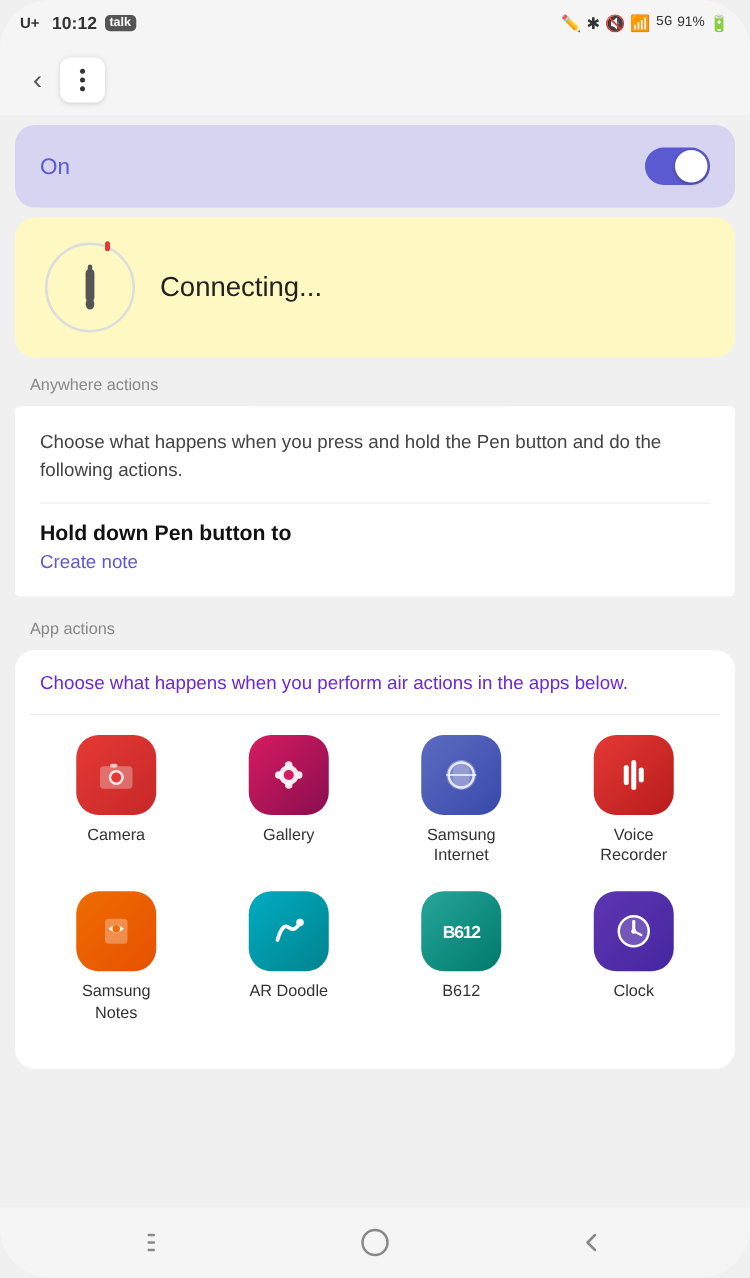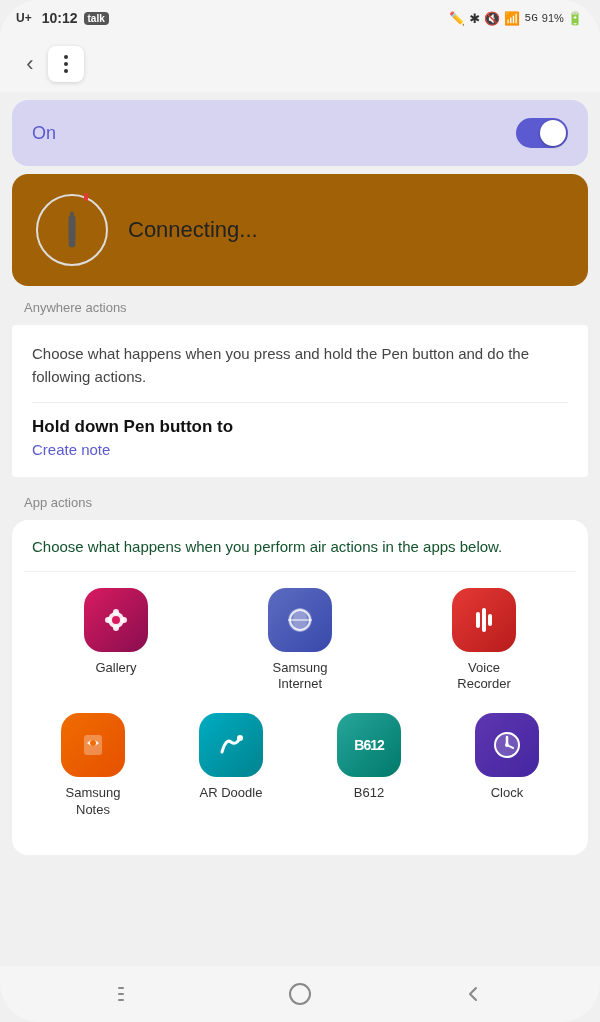--- a/index.html
+++ b/index.html
@@ -140,21 +140,21 @@
       background: white;
       border-radius: 50%;
       position: absolute;
       right: 2px;
       top: 2px;
       box-shadow: 0 1px 3px rgba(0,0,0,0.3);
     }
 
     
     .connecting-section {
-      background: #a16207;
+      background: #fef9c3;
       margin: 0 12px;
       border-radius: 16px;
       padding: 20px 24px;
       display: flex;
       align-items: center;
       gap: 20px;
     }
     .pen-icon-wrap {
       width: 72px;
       height: 72px;
@@ -220,21 +220,21 @@
 
     
     .app-grid {
       background: white;
       margin: 4px 12px;
       border-radius: 16px;
       padding: 16px 12px;
     }
     .app-grid-description {
       font-size: 15px;
-      color: #14532d;
+      color: #6d28d9;
       line-height: 1.5;
       margin-bottom: 12px;
       padding: 0 8px;
     }
     .apps-divider {
       height: 1px;
       background: #eee;
       margin-bottom: 16px;
     }
     .apps-row {
@@ -374,20 +374,31 @@
     </div>
 
     <div class="section-label">App actions</div>
 
     <div class="app-grid">
       <p class="app-grid-description">Choose what happens when you perform air actions in the apps below.</p>
       <div class="apps-divider"></div>
 
       <div class="apps-row">
 
+        <div class="app-item">
+          <div class="app-icon icon-camera">
+            <svg width="32" height="32" viewBox="0 0 32 32" fill="none">
+              <rect x="3" y="9" width="26" height="18" rx="3" fill="white" fill-opacity="0.3"></rect>
+              <circle cx="16" cy="18" r="6" fill="white" fill-opacity="0.85"></circle>
+              <circle cx="16" cy="18" r="4" fill="#e53935"></circle>
+              <rect x="11" y="7" width="6" height="3" rx="1.5" fill="white" fill-opacity="0.7"></rect>
+            </svg>
+          </div>
+          <span class="app-name">Camera</span>
+        </div>
 
         <div class="app-item">
           <div class="app-icon icon-gallery">
             <svg width="32" height="32" viewBox="0 0 32 32" fill="none">
               <circle cx="16" cy="16" r="8" fill="white" fill-opacity="0.9"></circle>
               <circle cx="16" cy="8" r="3" fill="white" fill-opacity="0.9"></circle>
               <circle cx="16" cy="24" r="3" fill="white" fill-opacity="0.9"></circle>
               <circle cx="8" cy="16" r="3" fill="white" fill-opacity="0.9"></circle>
               <circle cx="24" cy="16" r="3" fill="white" fill-opacity="0.9"></circle>
               <circle cx="16" cy="16" r="4" fill="#d81b60"></circle>

